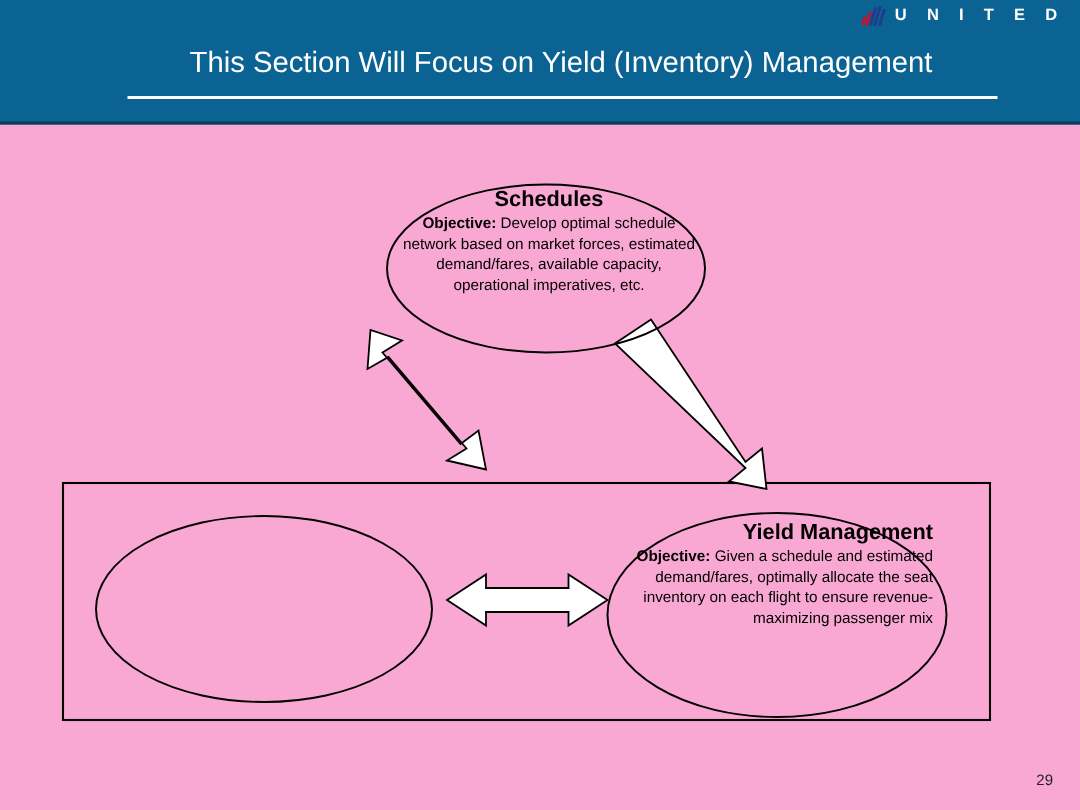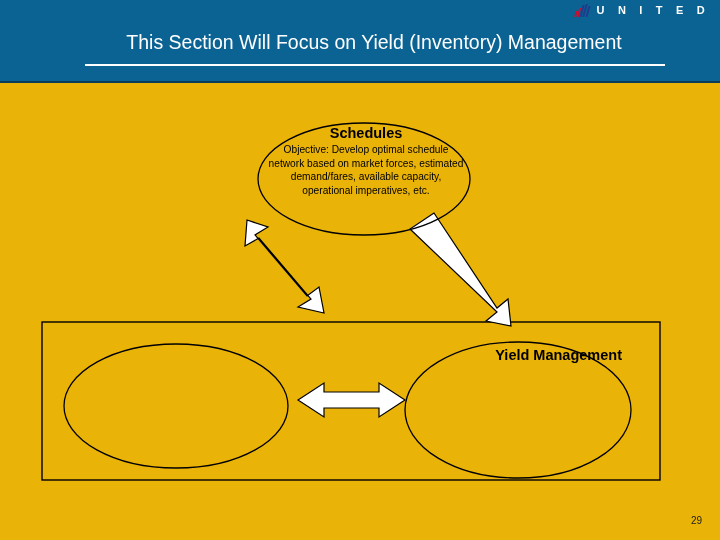--- a/index.html
+++ b/index.html
@@ -8,21 +8,21 @@
     padding: 0;
     background: #ffffff;
   }
   body {
     font-family: "Liberation Sans", sans-serif;
   }
   #slide {
     position: relative;
     width: 720px;
     height: 540px;
-    background: #eab308;
+    background: #f9a8d4;
     overflow: hidden;
   }
 
   
   #header-banner {
     position: absolute;
     left: 0;
     top: 0;
     width: 720px;
     height: 83px;
@@ -109,21 +109,21 @@
   .node-title {
     font-size: 14.5px;
     font-weight: bold;
     line-height: 18px;
     margin-bottom: 1px;
   }
   .node-body {
     font-size: 10.2px;
     line-height: 13.6px;
   }
-  .node-body b { font-weight: normal; }
+  .node-body b { font-weight: bold; }
 
   #schedules-text   { left: 266px; top: 41px;  width: 200px; }
   #pricing-text     { left: 76px;  top: 269px; width: 200px; }
   #yield-text       { left: 414px; top: 263px; width: 208px; text-align: right; }
 
   #page-number {
     position: absolute;
     right: 18px;
     bottom: 14px;
     font-size: 10px;
@@ -181,19 +181,23 @@
         <b>Objective:</b>
         <span>Develop optimal schedule network based on market forces, estimated demand/fares, available capacity, operational imperatives, etc.</span>
       </div>
     </div>
 
     <div id="pricing-text" class="node-text">
     </div>
 
     <div id="yield-text" class="node-text">
       <div class="node-title">Yield Management</div>
+      <div class="node-body">
+        <b>Objective:</b>
+        <span>Given a schedule and estimated demand/fares, optimally allocate the seat inventory on each flight to ensure revenue-maximizing passenger mix</span>
+      </div>
     </div>
 
   </div>
 
   <div id="page-number">29</div>
 
 </div>
 
 </body></html>

